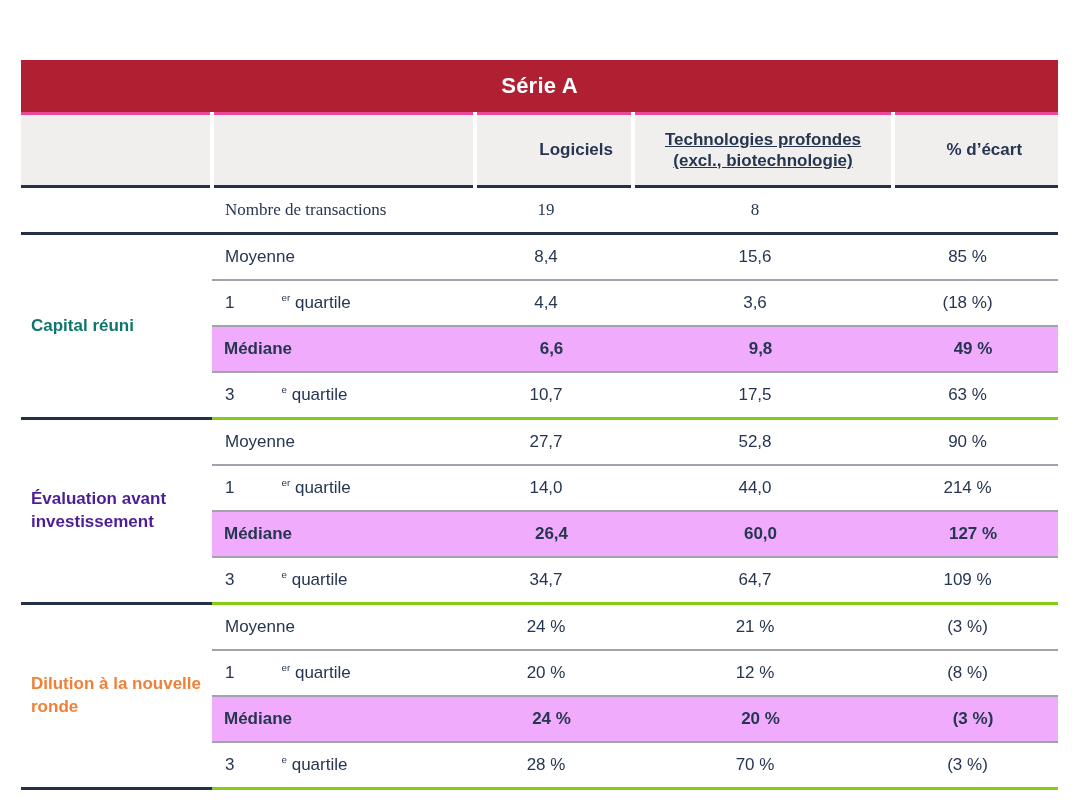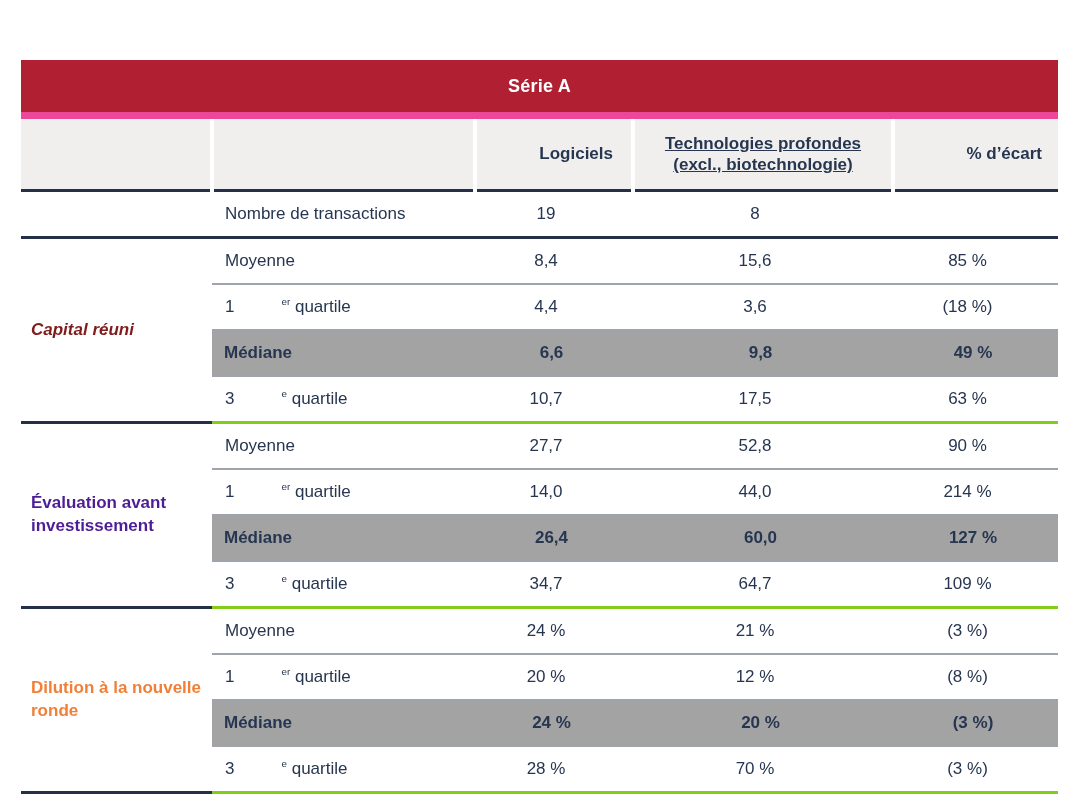--- a/index.html
+++ b/index.html
@@ -23,45 +23,45 @@
     color: #273650;
     font-size: 17px;
   }
   td, th { white-space: nowrap; overflow: hidden; }
 
   
   tr.title-row th {
     background: #B01F32;
     color: #ffffff;
     height: 50px;
-    font-size: 18px;
+    font-size: 22px;
     font-weight: 700;
     text-align: center;
     letter-spacing: 0.2px;
-    border-bottom: 7px solid #ec4899;
+    border-bottom: 3px solid #ec4899;
   }
 
   
   tr.cols-row th {
     background: #F0EFED;
     height: 68px;
     font-weight: 700;
     font-size: 17px;
     color: #273650;
     vertical-align: middle;
     border-bottom: 3px solid #242F49;
   }
   tr.cols-row th + th { border-left: 4px solid #ffffff; }
   th.h-log   { text-align: right; padding-right: 18px; }
   th.h-tech  { text-align: center; line-height: 1.25; text-decoration: underline; }
-  th.h-ecart { text-align: right; padding-right: 16px; }
+  th.h-ecart { text-align: right; padding-right: 36px; }
 
   
   tbody td { height: 42px; vertical-align: middle; }
-  tr.intro td { height: 42px; border-bottom: 3px solid #242F49; }
+  tr.intro td { height: 42px; border-bottom: 3px solid #242F49; font-family: Liberation Serif, serif; }
 
   td.g {
     font-weight: 700;
     padding-left: 10px;
     line-height: 1.35;
     white-space: normal;
   }
   td.stat { text-align: left;  padding-left: 13px; }
   td.num  { text-align: center; padding-right: 17px; }
 
@@ -70,21 +70,21 @@
     vertical-align: super;
     line-height: 0;
     margin-left: 47px;
   }
 
   tr.thin td:not(.g) { border-top: 2px solid #9FA4AC; }
   tr.last td { border-bottom: 3px solid #84cc16; }
   td.g { border-bottom: 3px solid #242F49; }
 
   tr.hl td:not(.g) {
-    background: #a3a3a3;
+    background: #f0abfc;
     font-weight: 700;
     padding-left: 12px;
   }
 </style>
 </head>
 <body>
 
 <div class="table-wrap">
   <table class="stats">
     <colgroup>
@@ -112,21 +112,21 @@
     <tbody>
       <tr class="intro">
         <td></td>
         <td class="stat">Nombre de transactions</td>
         <td class="num">19</td>
         <td class="num">8</td>
         <td class="num"></td>
       </tr>
 
       <tr>
-        <td class="g" rowspan="4" style="color: #7f1d1d; font-style: italic;">Capital réuni</td>
+        <td class="g" rowspan="4" style="color: #0f766e;">Capital réuni</td>
         <td class="stat"><span>Moyenne</span><sup class="q"></sup><span></span></td>
         <td class="num">8,4</td>
         <td class="num">15,6</td>
         <td class="num">85 %</td>
       </tr>
       <tr class="thin">
         <td class="stat"><span>1</span><sup class="q">er</sup><span> quartile</span></td>
         <td class="num">4,4</td>
         <td class="num">3,6</td>
         <td class="num">(18 %)</td>

